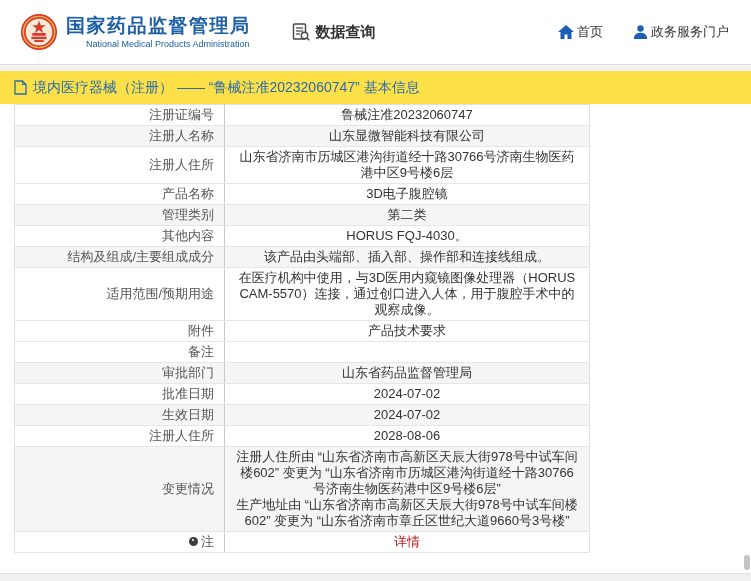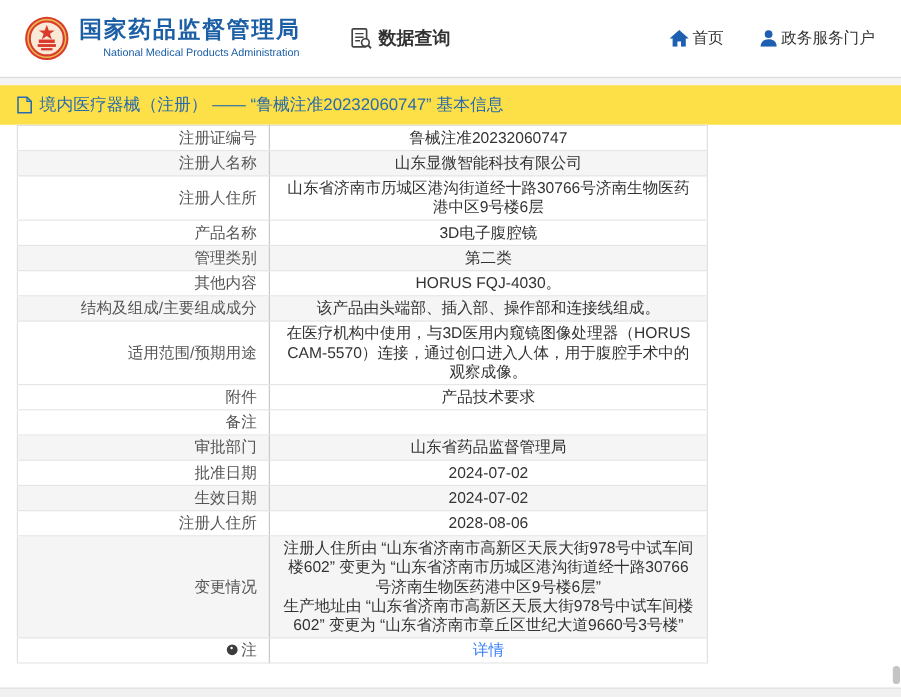--- a/index.html
+++ b/index.html
@@ -45,21 +45,21 @@
     padding:2px 10px; line-height:16px; height:21px;
     vertical-align:middle;
   }
   td.cell-label {
     width:210px; text-align:right; color:#555;
     border-right:1px solid #c9c9c9; padding-right:8px;
     white-space:nowrap;
   }
   td.cell-value { white-space:pre-line;text-align:center; }
   tr.alt { background:#f5f5f5; }
-  td.cell-value a { color:#3b82f6; text-decoration:none; cursor:pointer; }
+  td.cell-value a { color:#b91c1c; text-decoration:none; cursor:pointer; }
   .note-icon {
     display:inline-block; width:9px; height:9px; background:#3c3c3c;
     border-radius:50%; margin-right:3px; position:relative; top:0px;
   }
   .note-icon::after {
     content:""; position:absolute; left:3px; top:2px;
     width:2px; height:2px; background:#fff; border-radius:50%;
   }
   
   .bottom-strip {

